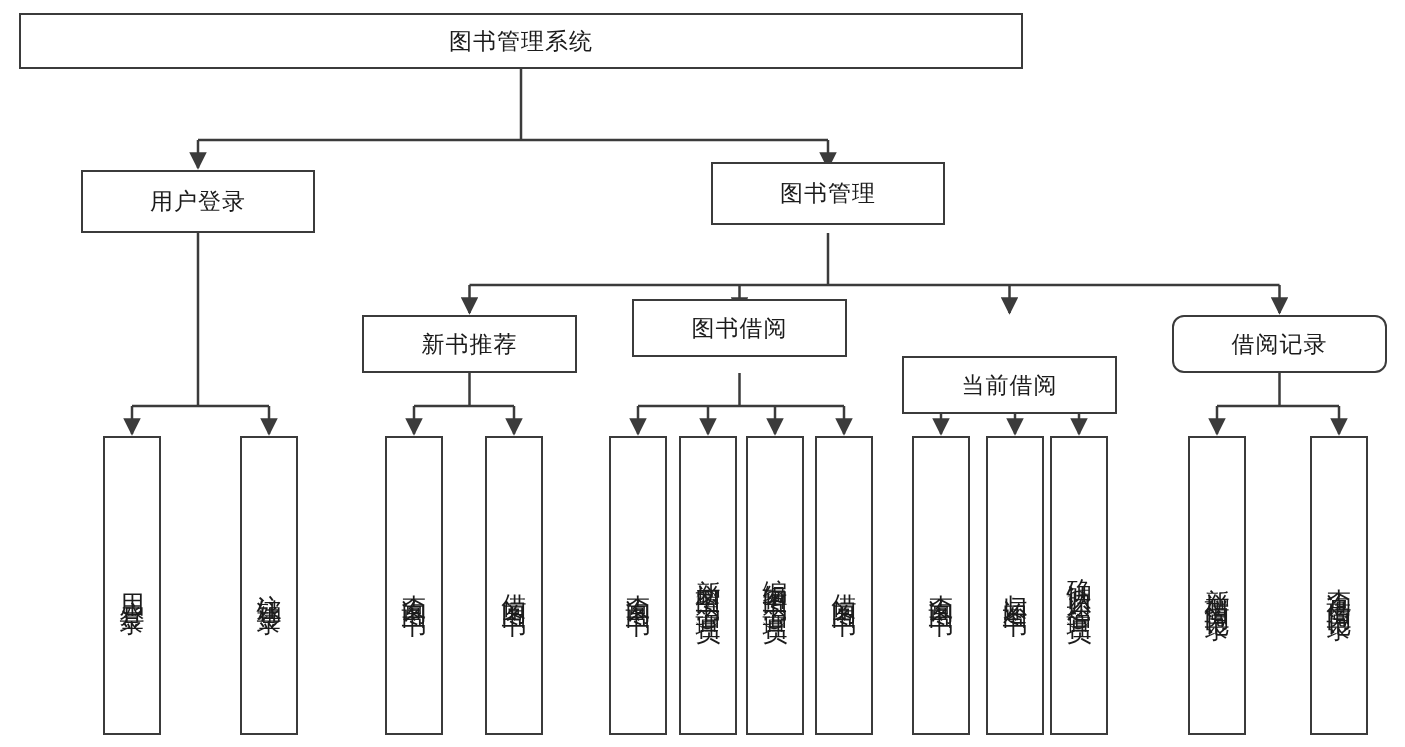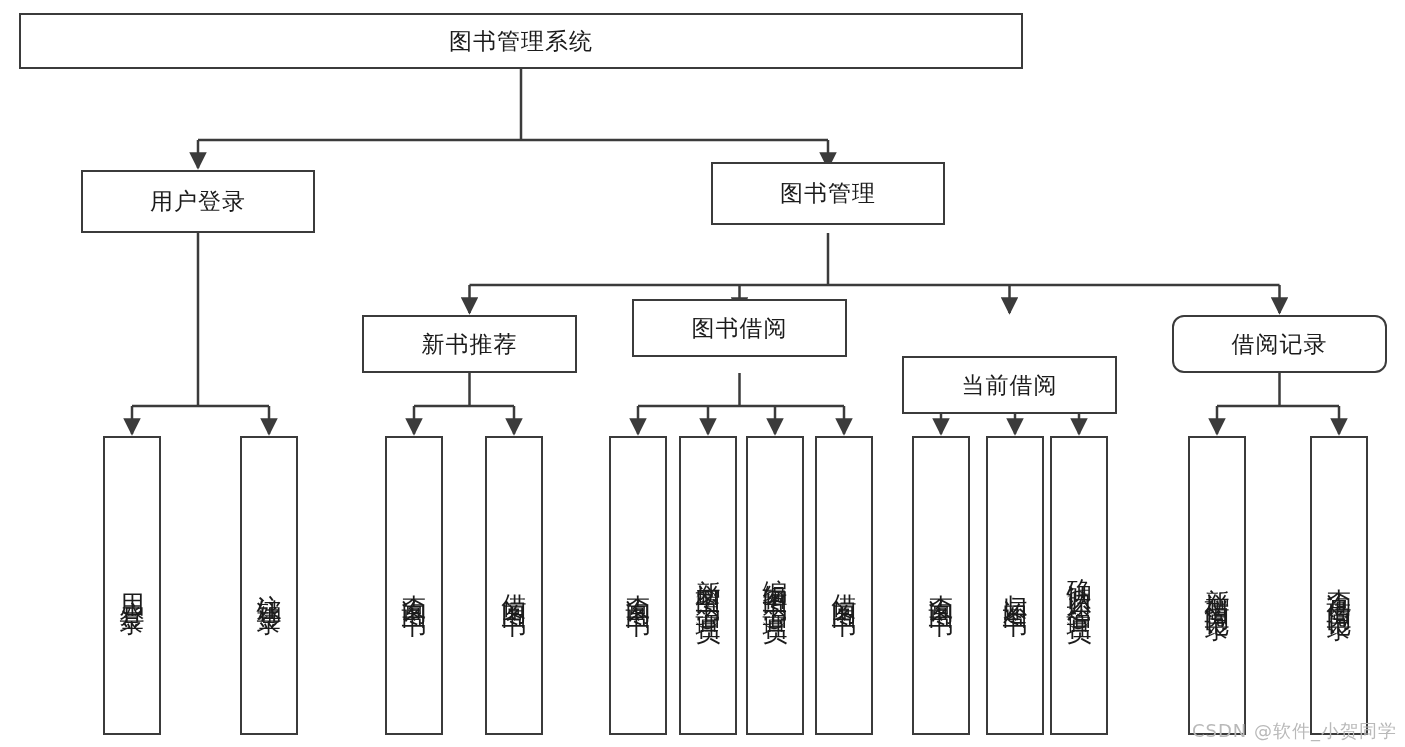--- a/index.html
+++ b/index.html
@@ -175,14 +175,13 @@
         <span class="node-label">确认归还（管理员）</span>
       </div>
       <div class="node vert" style="left: 1188px; top: 436px; width: 58px; height: 299px;">
         <span class="node-label">新增借阅记录</span>
       </div>
       <div class="node vert" style="left: 1310px; top: 436px; width: 58px; height: 299px;">
         <span class="node-label">查询借阅记录</span>
       </div>
     </div>
 
-  <div id="watermark">CSDN @软件_小贺同学</div>
 </div>
 
 </body></html>

